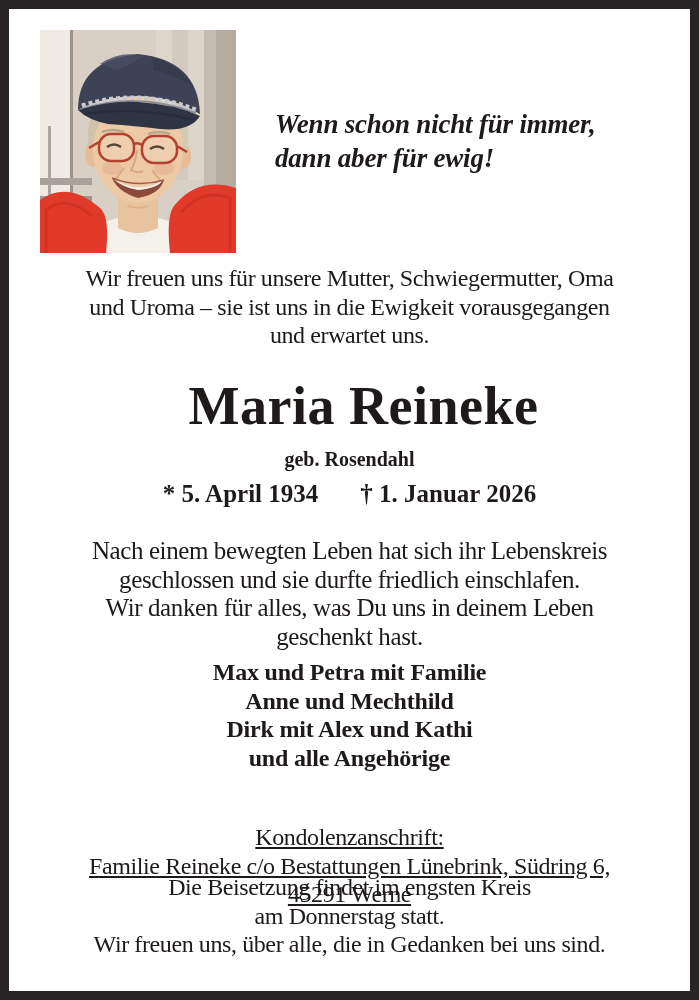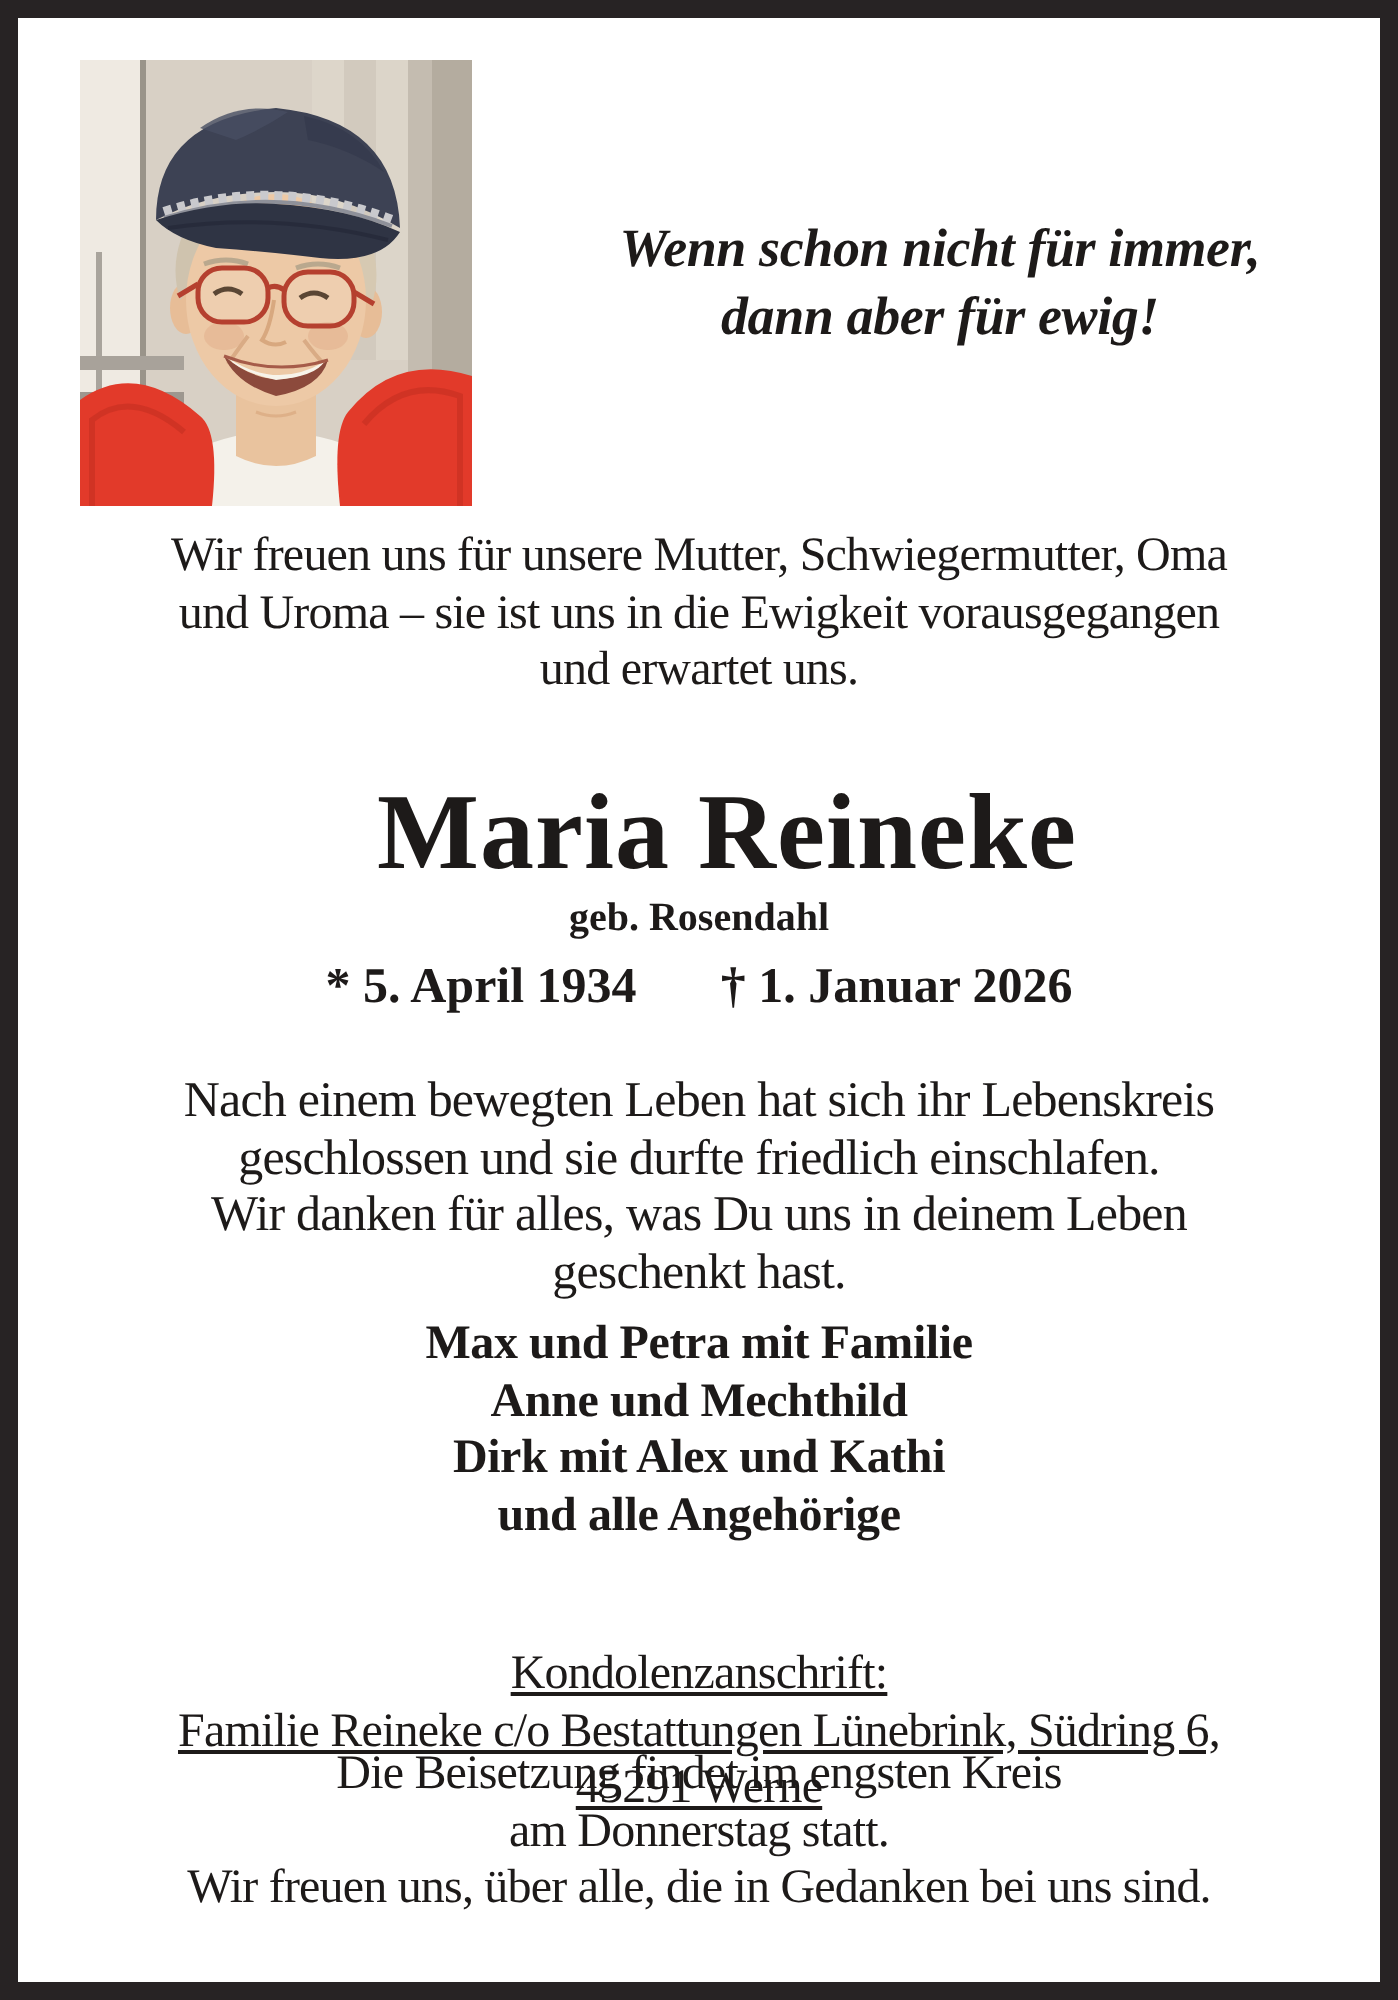--- a/index.html
+++ b/index.html
@@ -9,21 +9,21 @@
     height: 1000px;
     box-sizing: border-box;
     background: #ffffff;
     border: 9px solid #272324;
     font-family: "Liberation Serif", "DejaVu Serif", serif;
     color: #1d1a19;
     overflow: hidden;
   }
   .abs { position: absolute; }
   .centered { left: 0; right: 0; text-align: center; }
-  .pre { white-space: pre-line; text-align: center; }
+  .pre { white-space: pre-line; }
 
   .photo {
     left: 31px; top: 21px;
     width: 196px; height: 223px;
     overflow: hidden;
   }
   .photo svg { display: block; }
 
   .quote {
     left: 266px; top: 98px;
@@ -36,21 +36,21 @@
   }
 
   .intro {
     top: 255px;
     font-size: 24px;
     line-height: 28.5px;
     letter-spacing: -0.4px;
   }
 
   .name {
-    top: 376px;
+    top: 366px;
     font-size: 54px;
     line-height: 62px;
     font-weight: bold;
     letter-spacing: 0.5px;
     margin-left: 28px;
   }
 
   .maiden {
     top: 436px;
     font-size: 20px;

